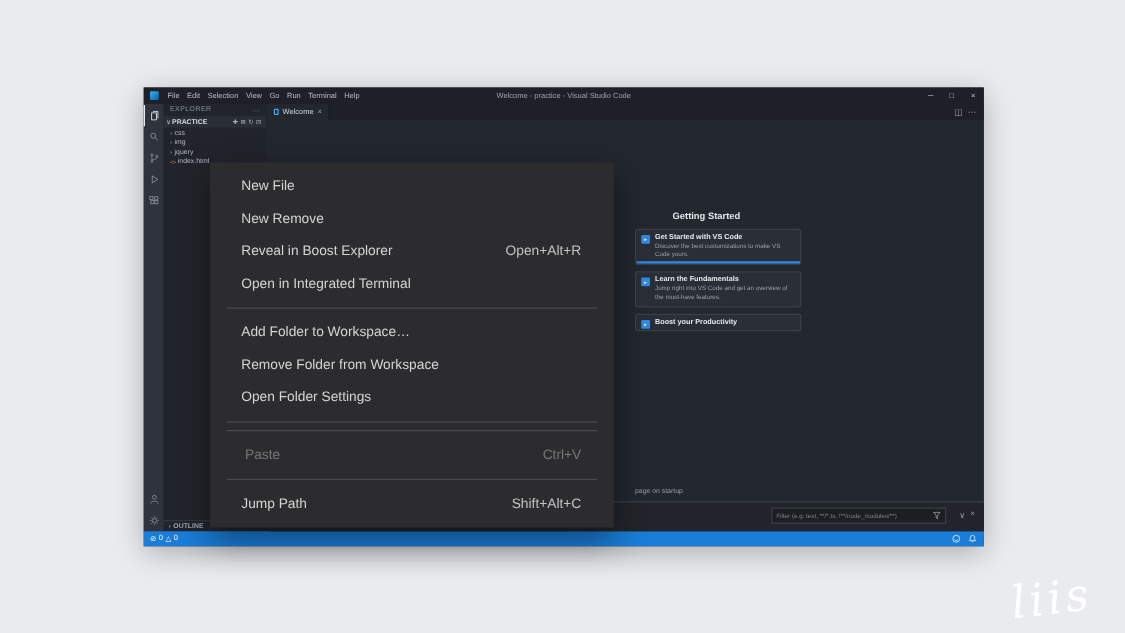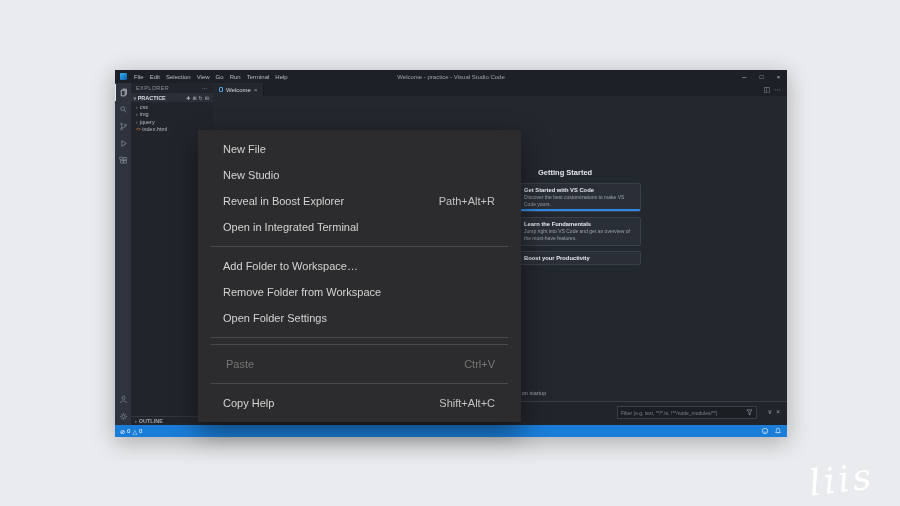--- a/index.html
+++ b/index.html
@@ -102,21 +102,21 @@
     color:#9aa0a8; font-size:6.5px; }
 
   
   .statusbar { height:12px; background:#1a7dd7; display:flex; align-items:center;
     color:#fff; font-size:6px; padding:0 5px; gap:3px; flex:0 0 auto; }
   .sb-group { display:flex; align-items:center; gap:2px; }
   .sb-right { margin-left:auto; display:flex; align-items:center; gap:5px; }
 
   
   .context-menu {
-    position:absolute; left:198px; top:130px; width:323px; z-index:10;
+    position:absolute; left:168px; top:130px; width:323px; z-index:10;
     background:#2c2c2e; box-shadow:0 10px 26px rgba(0,0,0,.45);
     padding:6px 0; font-size:11px; color:#d4d4d4;
   }
   .menu-item { height:26px; display:flex; align-items:center;
     justify-content:space-between; padding:0 26px 0 25px; white-space:nowrap; }
   .mi-short { color:#c2c2c2; margin-left:20px; }
   .menu-item.disabled, .menu-item.disabled .mi-short { color:#767676;padding-left:28px; }
   .menu-sep { height:1px; background:#4a4a4a; margin:6px 13px; }
 
   
@@ -309,25 +309,25 @@
     </span>
   </div>
 </div>
 
 <div class="context-menu">
 
   <div class="menu-item">
     <span class="mi-label">New File</span>
   </div>
   <div class="menu-item">
-    <span class="mi-label">New Studio</span>
+    <span class="mi-label">New Remove</span>
   </div>
   <div class="menu-item">
     <span class="mi-label">Reveal in Boost Explorer</span>
-    <span class="mi-short">Path+Alt+R</span>
+    <span class="mi-short">Open+Alt+R</span>
   </div>
   <div class="menu-item">
     <span class="mi-label">Open in Integrated Terminal</span>
   </div>
 
   <div class="menu-sep"></div>
 
   <div class="menu-item">
     <span class="mi-label">Add Folder to Workspace…</span>
   </div>
@@ -344,18 +344,18 @@
   <div class="menu-sep"></div>
 
   <div class="menu-item disabled">
     <span class="mi-label">Paste</span>
     <span class="mi-short">Ctrl+V</span>
   </div>
 
   <div class="menu-sep"></div>
 
   <div class="menu-item">
-    <span class="mi-label">Copy Help</span>
+    <span class="mi-label">Jump Path</span>
     <span class="mi-short">Shift+Alt+C</span>
   </div>
 </div>
 
 <div class="watermark">liis</div>
 
 </body></html>

